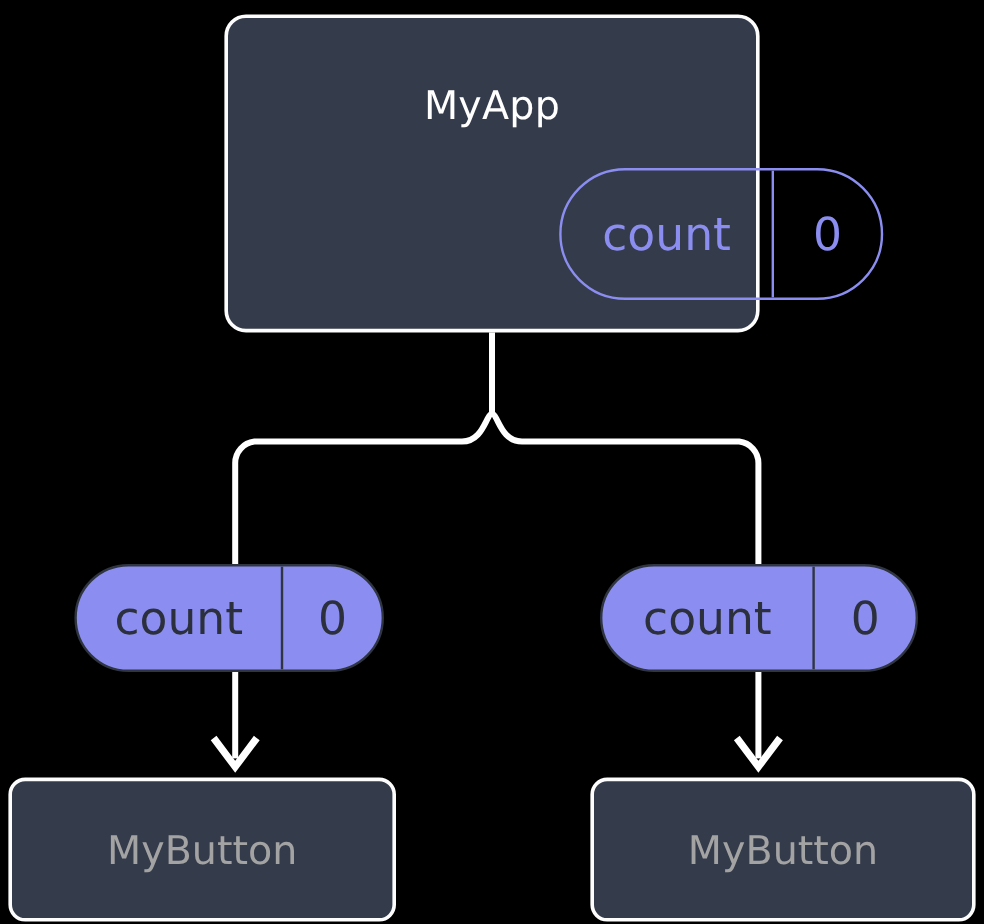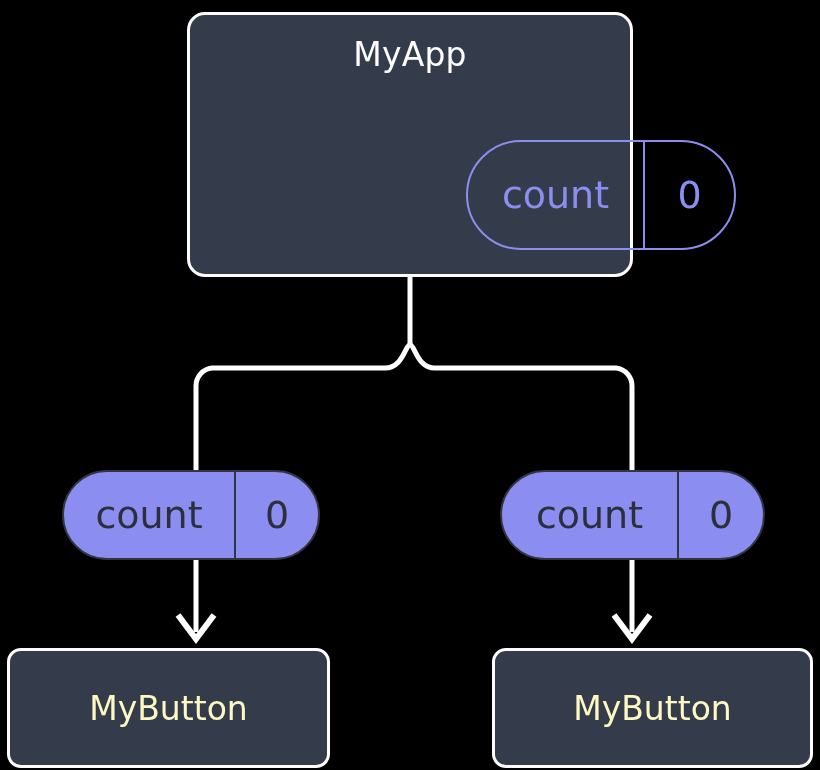--- a/index.html
+++ b/index.html
@@ -32,33 +32,33 @@
     letter-spacing:0.2px;
     white-space:nowrap;
   }
 
   
   #node-myapp{
     left:187px;top:12px;width:446px;height:265px;
     border-radius:18px;
     justify-content:flex-start;
   }
-  #node-myapp .comp-title{margin-top:23px;}
+  #node-myapp .comp-title{margin-top:56px;}
 
   
   #node-btn-left{
     left:7px;top:648px;width:323px;height:120px;
     justify-content:center;
   }
   #node-btn-right{
     left:492px;top:648px;width:321px;height:120px;
     justify-content:center;
   }
   .leaf-title{
-    color:#fef9c3;
+    color:#a3a3a3;
     font-size:33px;
     line-height:1;
     white-space:nowrap;
   }
 
   
   .pill{
     position:absolute;
     box-sizing:border-box;
     display:flex;

